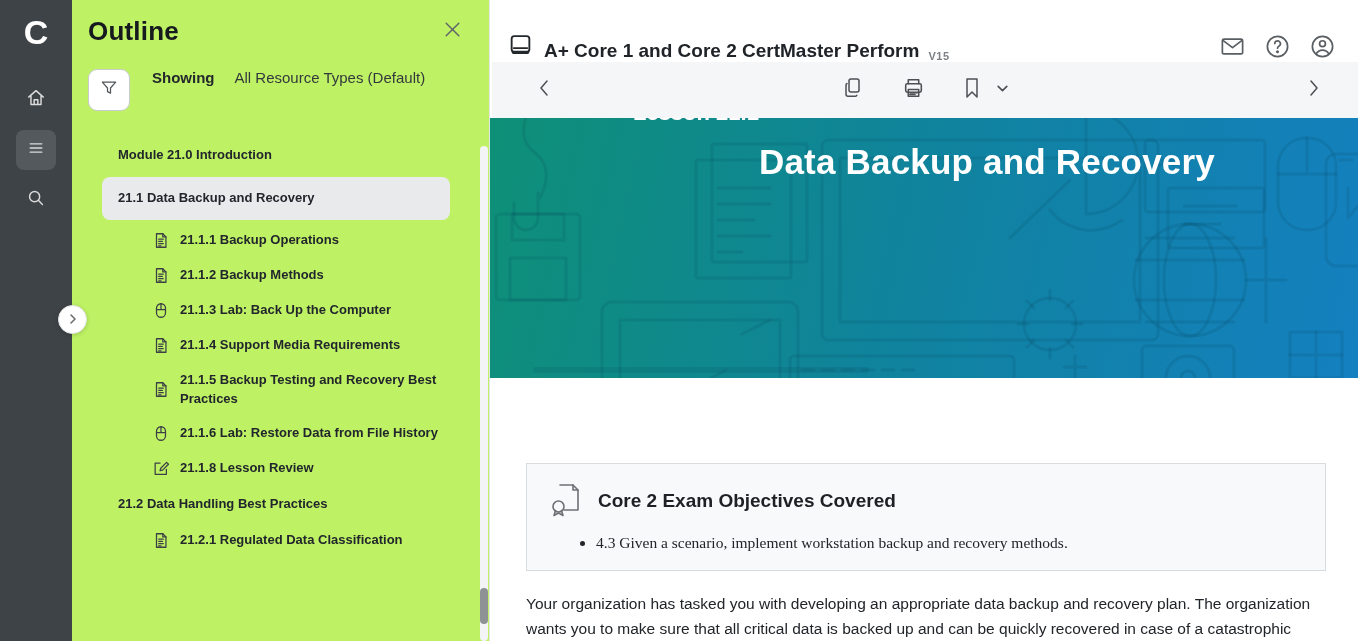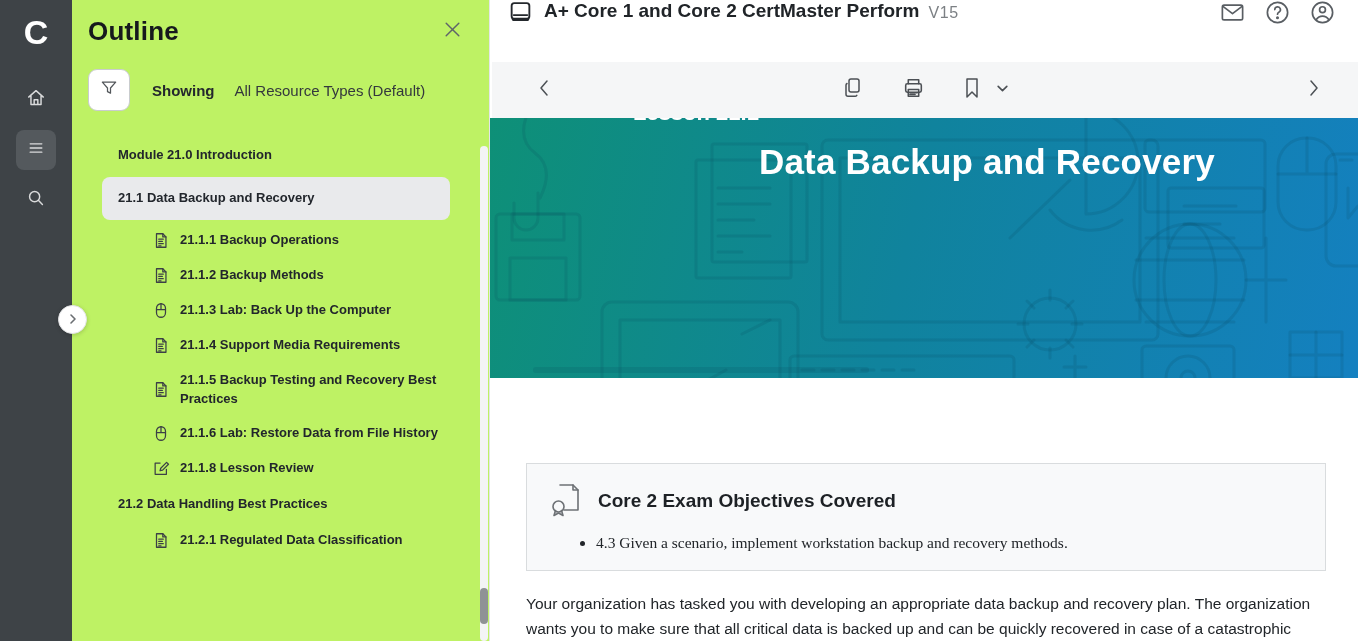--- a/index.html
+++ b/index.html
@@ -26,21 +26,21 @@
 
   
   .outline { width:418px; flex:0 0 418px; height:100%; background:#bef264;
     border-right:1px solid #e4e5e7; position:relative; overflow:hidden; }
   .outline-header { display:flex; align-items:center; justify-content:space-between;
     padding:16px 24px 0 16px; }
   .outline-title { font-size:26px; font-weight:800; color:#16191d; letter-spacing:.2px; }
   .close-btn { width:26px; height:26px; display:flex; align-items:center; justify-content:center; cursor:pointer; }
   .close-btn svg { stroke:#5f6469; stroke-width:1.4; stroke-linecap:round; }
 
-  .filter-row { display:flex; align-items:center; margin:22px 0 0 16px; }
+  .filter-row { display:flex; align-items:flex-start; margin:22px 0 0 16px; }
   .filter-btn { width:42px; height:42px; border:1px solid #c9ccce; border-radius:9px; background:#fff;
     display:flex; align-items:center; justify-content:center; cursor:pointer; }
   .filter-btn svg { stroke:#53575b; fill:none; stroke-width:1.5; stroke-linejoin:round; }
   .filter-showing { font-size:15px; font-weight:700; color:#24282d; margin-left:22px; }
   .filter-value { font-size:15px; color:#34383d; margin-left:20px; }
 
   .outline-list { margin:26px 39px 0 30px; }
   .outline-row { display:flex; align-items:center; cursor:pointer; color:#22262c; }
   .outline-row .row-label { font-size:13px; font-weight:700; line-height:1.45; }
   .outline-row.module, .outline-row.lesson { padding:9px 16px; }
@@ -50,24 +50,24 @@
   .row-icon svg { stroke:#3c4characters046; stroke-width:1.4; fill:none; }
   .row-icon svg { stroke:#3c4046; stroke-width:1.4; fill:none; stroke-linejoin:round; stroke-linecap:round; }
 
   
   .o-scroll-track { position:absolute; right:1px; top:146px; bottom:0; width:8px; background:#f3f4f5; border-radius:4px; }
   .o-scroll-thumb { position:absolute; right:1px; top:588px; width:8px; height:36px; background:#8f9295; border-radius:4px; cursor:grab; }
 
   
   .main { flex:1; display:flex; flex-direction:column; height:100%; background:#fff; overflow:hidden; }
 
-  .top-header { height:62px; flex:0 0 62px; display:flex; align-items:flex-start; padding:0 22px 0 18px; background:#fff; }
+  .top-header { height:62px; flex:0 0 62px; display:flex; align-items:flex-end; padding:0 22px 0 18px; background:#fff; }
   .course-icon svg { stroke:#24282d; fill:none; stroke-width:1.8; stroke-linecap:round; stroke-linejoin:round; }
   .course-title { font-size:19px; font-weight:800; color:#202428; margin-left:11px; white-space:nowrap; }
-  .course-version { font-size:16px; font-weight:400; color:#7c8084; margin-left:9px; letter-spacing:.6px; margin-top:4px; }
+  .course-version { font-size:11px; font-weight:700; color:#7c8084; margin-left:9px; letter-spacing:.6px; margin-top:4px; }
   .header-actions { margin-left:auto; display:flex; align-items:center; gap:17px; }
   .hdr-btn { width:28px; height:28px; display:flex; align-items:center; justify-content:center; cursor:pointer; }
   .hdr-btn svg { stroke:#595e63; fill:none; stroke-width:1.5; stroke-linecap:round; stroke-linejoin:round; }
 
   .toolbar { height:56px; flex:0 0 56px; background:#f5f6f7; position:relative;
     display:flex; align-items:center; justify-content:center; margin-left:2px; }
   .tb-group { display:flex; align-items:center; gap:36px; }
   .tb-btn { display:flex; align-items:center; justify-content:center; cursor:pointer; }
   .tb-btn svg { stroke:#4c5055; fill:none; stroke-width:1.5; stroke-linecap:round; stroke-linejoin:round; }
   .tb-prev { position:absolute; left:44px; } .tb-next { position:absolute; right:36px; }

